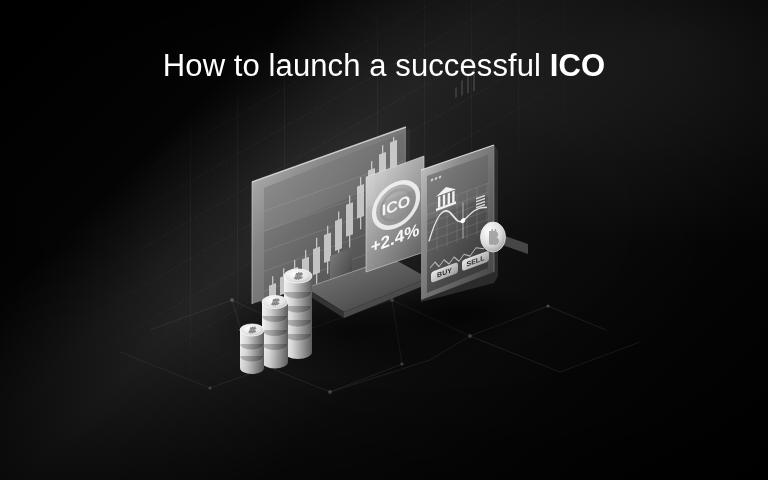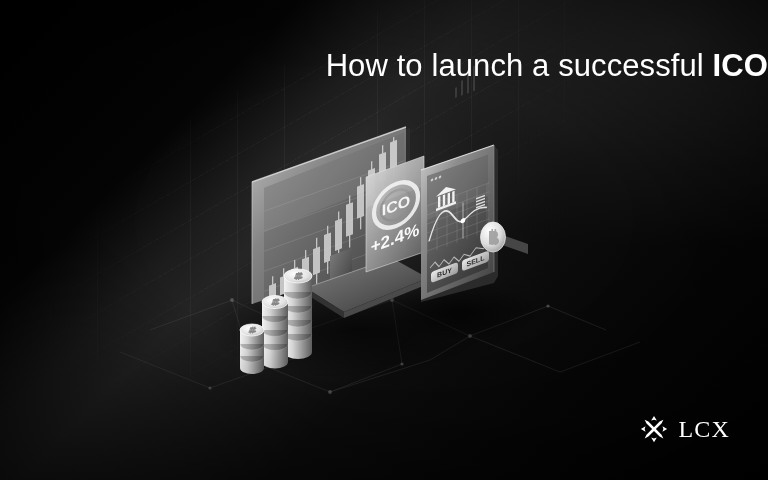--- a/index.html
+++ b/index.html
@@ -60,21 +60,21 @@
     opacity:.85;
     -webkit-mask-image: radial-gradient(ellipse 52% 60% at 40% 35%, rgba(0,0,0,1) 0%, rgba(0,0,0,.65) 48%, rgba(0,0,0,0) 82%);
             mask-image: radial-gradient(ellipse 52% 60% at 40% 35%, rgba(0,0,0,1) 0%, rgba(0,0,0,.65) 48%, rgba(0,0,0,0) 82%);
   }
   .iso-net { position:absolute; left:0; top:0; width:768px; height:480px; }
 
   
   .title {
     position:absolute;
     left:0; right:0; top:48px;
-    text-align:right;
+    text-align:center;
     color:#ffffff;
     font-size:31px;
     letter-spacing:.1px;
     font-weight:400;
     white-space:nowrap;
   }
   .title .bold { font-weight:700; }
 
   
   .logo {
@@ -425,26 +425,14 @@
       </g>
     </g>
 
   </svg>
   </div>
 
   <div class="bg-vignette"></div>
 
   <div class="title"><span>How to launch a successful </span><span class="bold">ICO</span></div>
 
-  <div class="logo">
-    <svg class="logo-mark" viewBox="0 0 64 64">
-      <g fill="#ffffff">
-        <path d="M32 28 L20 16 L12 12 L16 20 L28 32 L16 44 L12 52 L20 48 L32 36 L44 48 L52 52 L48 44 L36 32 L48 20 L52 12 L44 16 Z"></path>
-        <path d="M32 4 L26 14 L32 12 L38 14 Z"></path>
-        <path d="M32 60 L26 50 L32 52 L38 50 Z"></path>
-        <path d="M4 32 L14 26 L12 32 L14 38 Z"></path>
-        <path d="M60 32 L50 26 L52 32 L50 38 Z"></path>
-      </g>
-    </svg>
-    <span class="logo-text">LCX</span>
-  </div>
 
 </div>
 
 </body></html>

